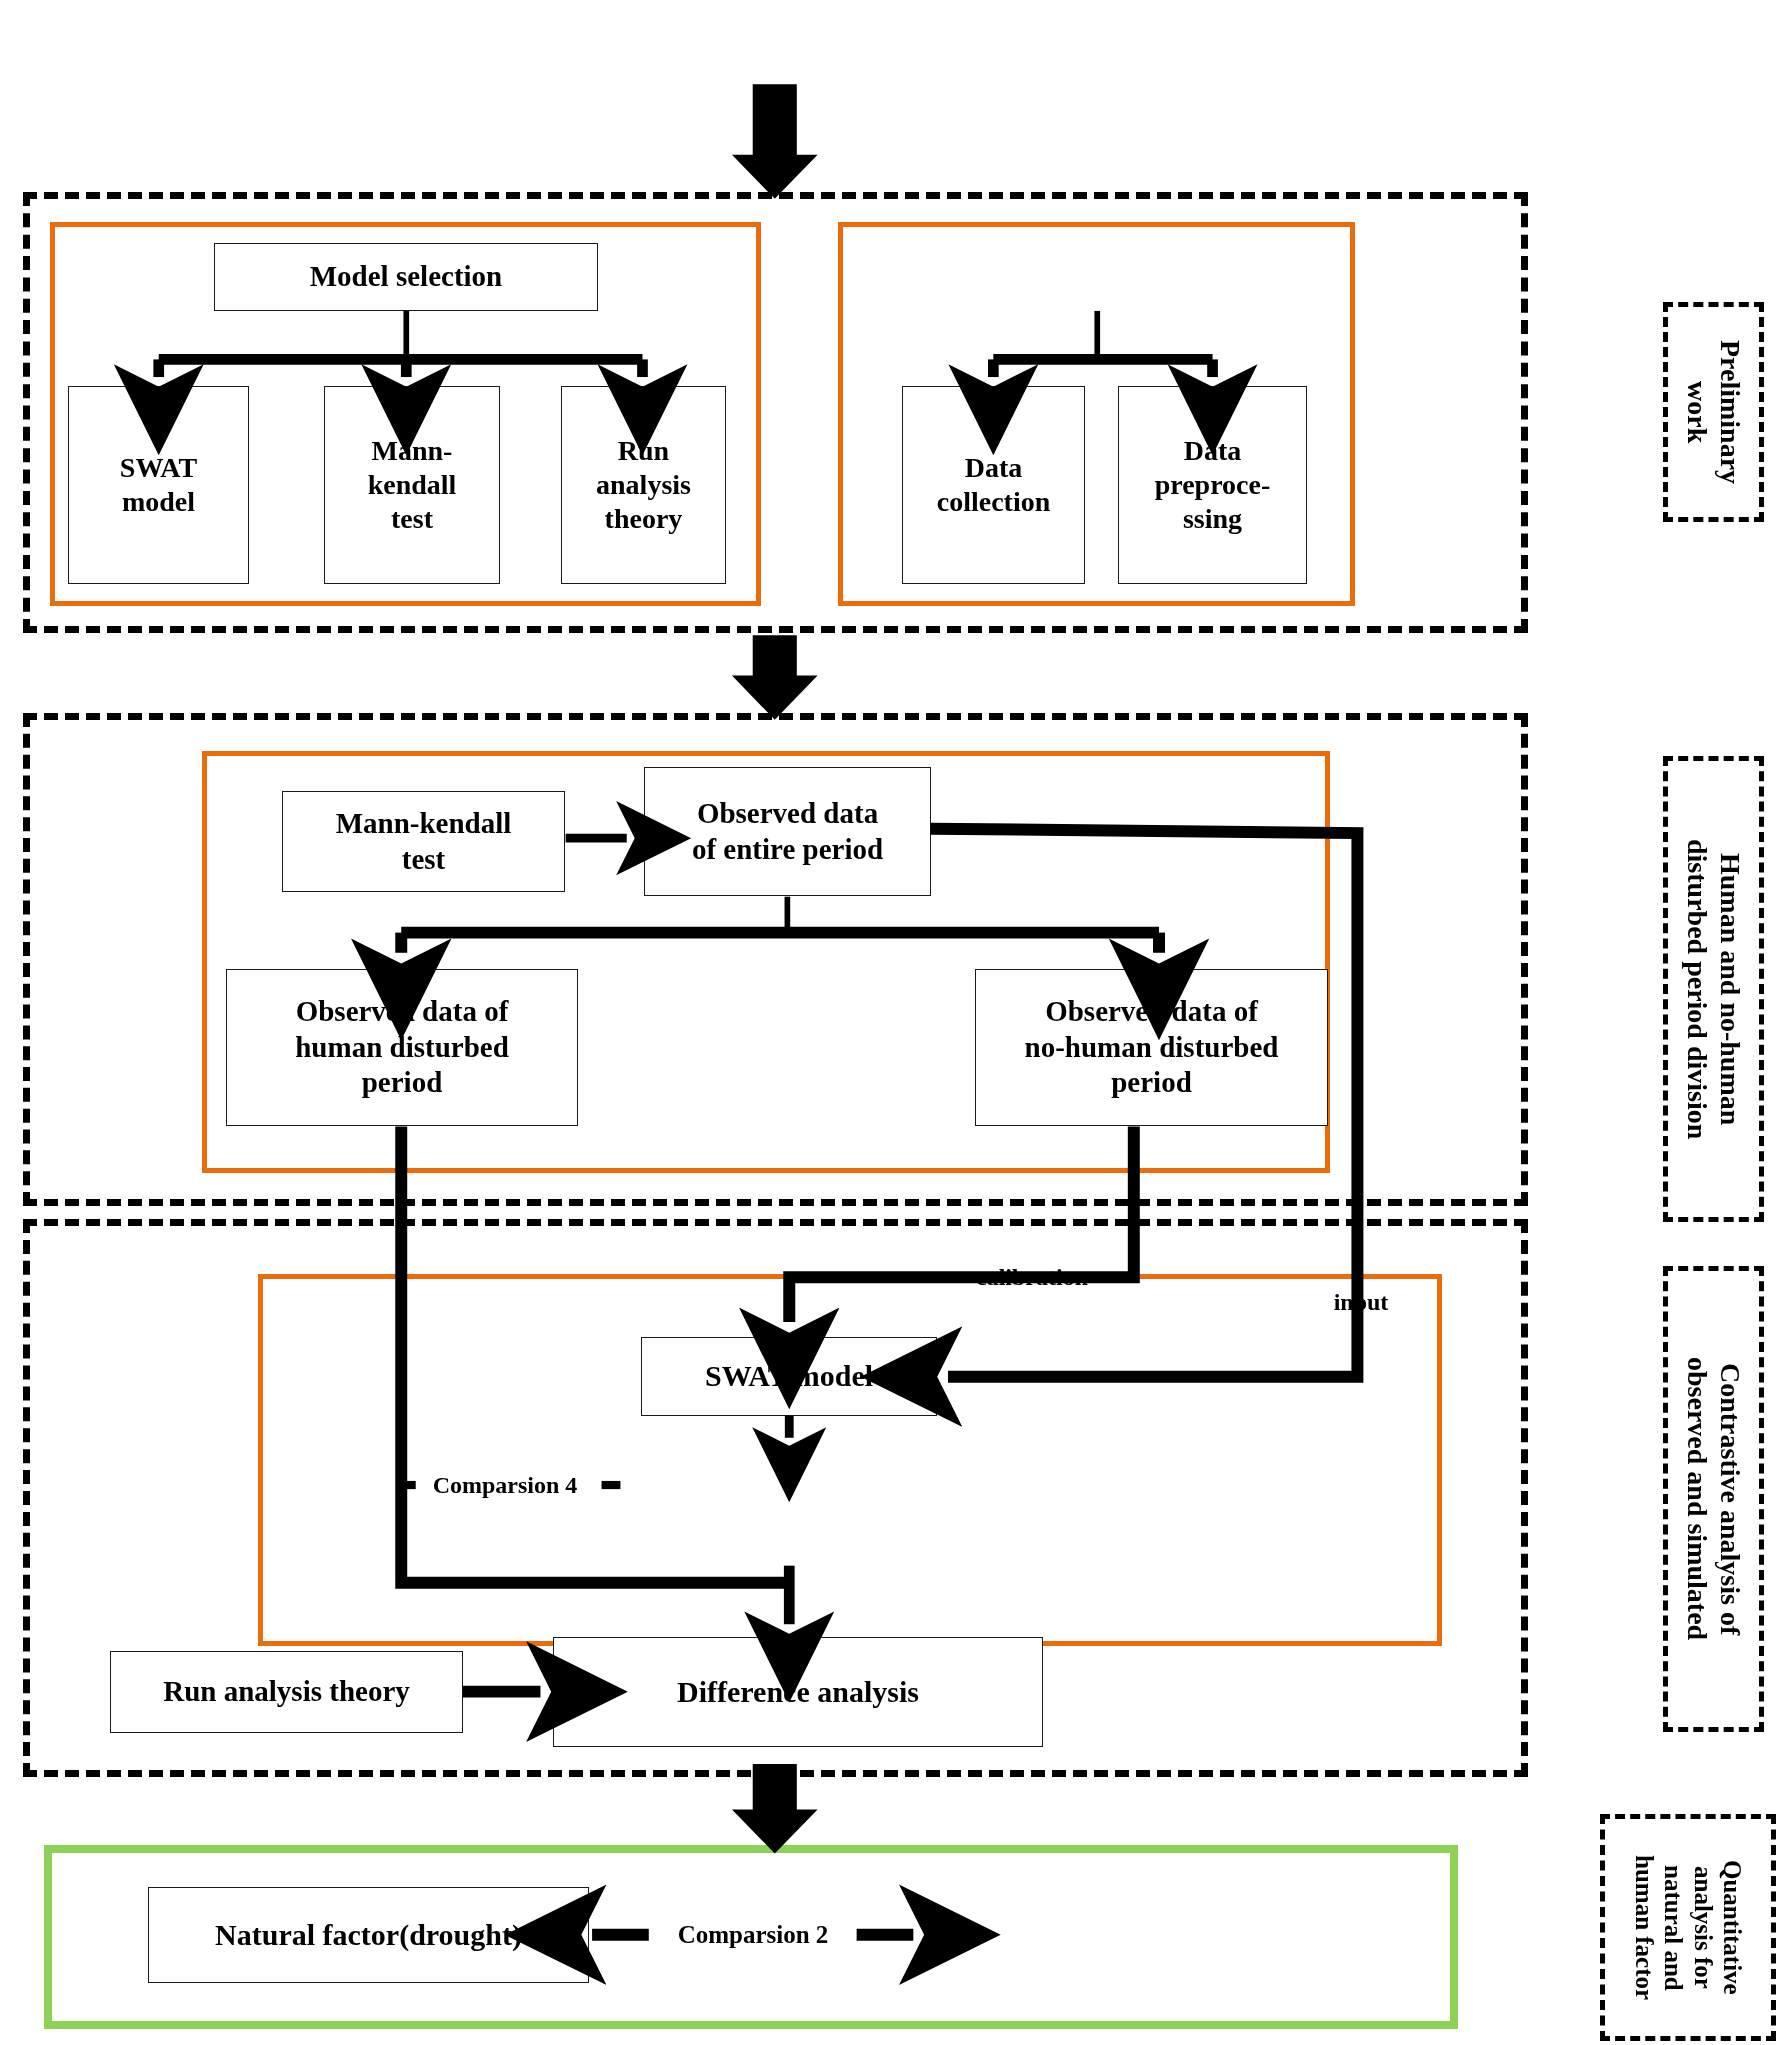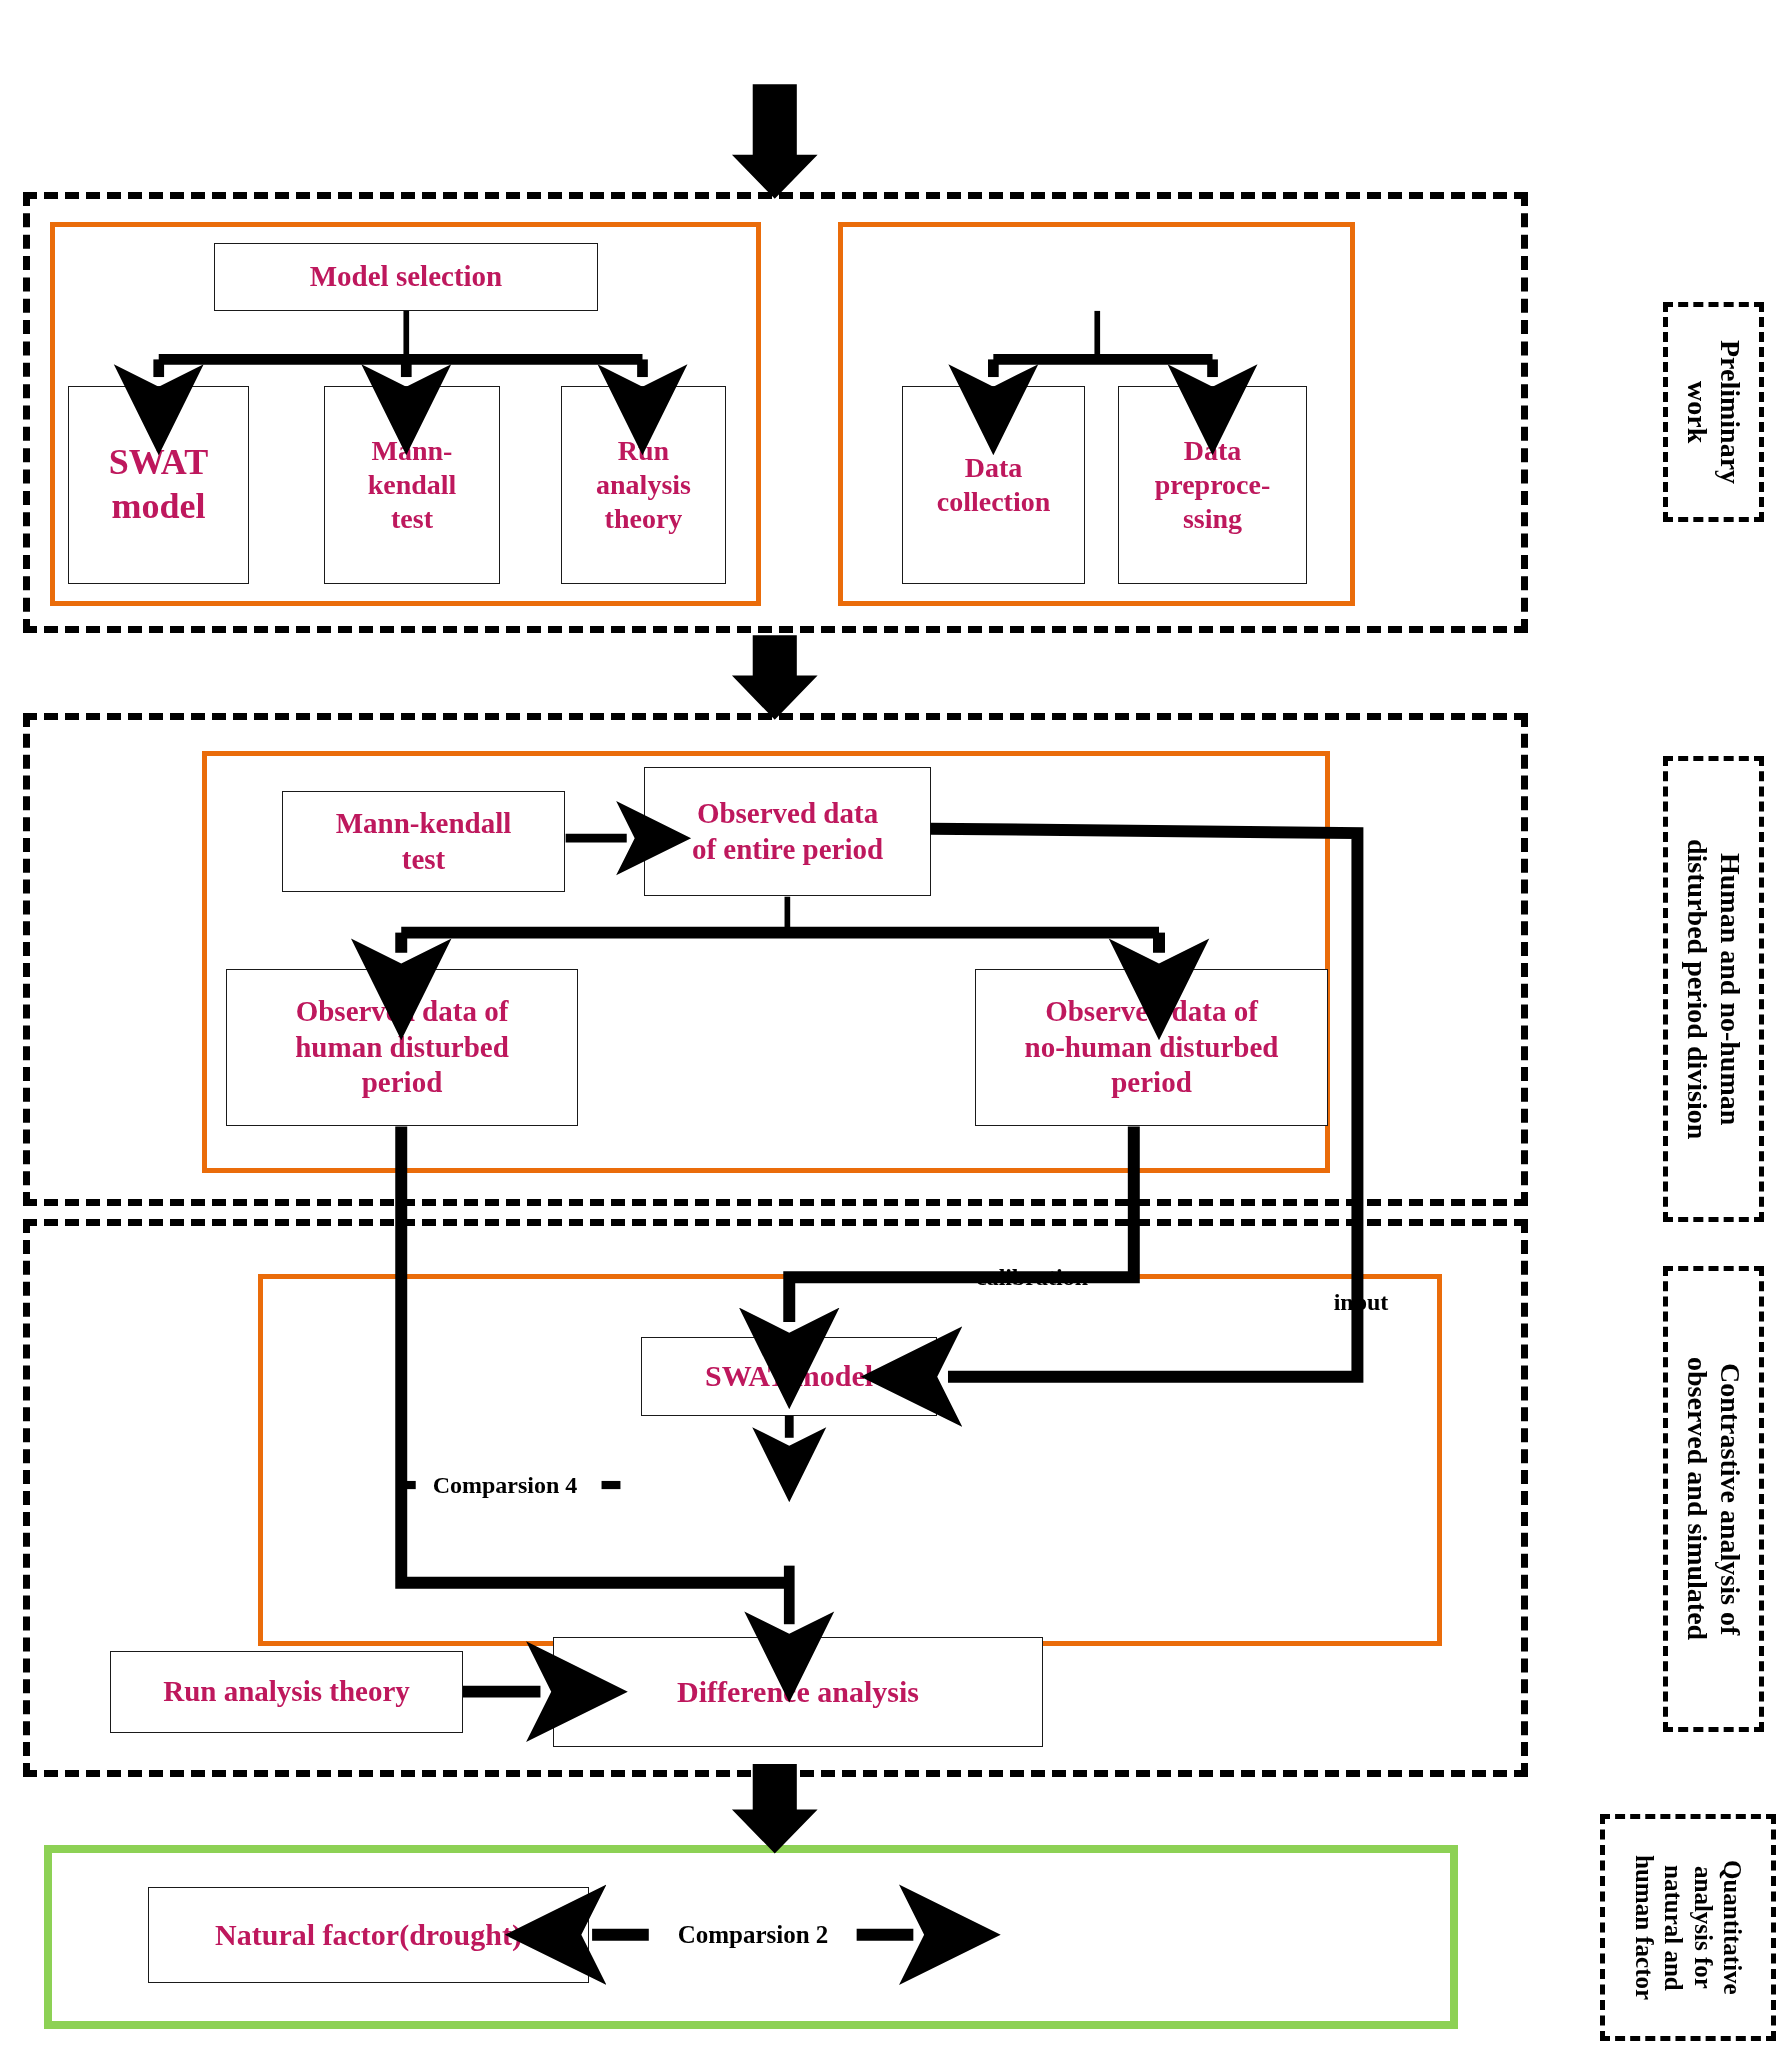--- a/index.html
+++ b/index.html
@@ -9,21 +9,21 @@
   .abs{position:absolute;box-sizing:border-box;}
 
   
   .green-frame{border:8.8px solid var(--green);background:#fff;}
   .orange-frame{border:5.7px solid var(--orange);background:transparent;}
   .dashed-frame{border:7px dashed #000;background:transparent;}
   .dashed-label{border:5.7px dashed #000;background:transparent;}
 
   
   .node{border:1.6px solid #1a1a1a;background:#fff;display:flex;align-items:center;
-        justify-content:center;text-align:center;font-weight:bold;color:#be185d;
+        justify-content:center;text-align:center;font-weight:bold;color:#000000;
         line-height:1.22;padding:4px 5px;}
 
   .title-txt{font-size:33px;font-weight:bold;letter-spacing:0.1px;}
 
   
   .vlabel{display:flex;align-items:center;justify-content:center;}
   .vlabel span{writing-mode:vertical-rl;text-orientation:mixed;
                font-size:28px;font-weight:bold;line-height:1.18;text-align:center;
                white-space:pre-line;}
 
@@ -40,21 +40,21 @@
 <div id="root">
 
 
   <div class="abs dashed-frame" style="left:23px;top:192px;width:1505px;height:441px;"></div>
 
   <div class="abs orange-frame" style="left:50px;top:222px;width:711px;height:384px;"></div>
   <div class="abs orange-frame" style="left:838px;top:222px;width:517px;height:384px;"></div>
 
   <div class="abs node" style="left:214px;top:243px;width:384px;height:68px;font-size:29px;">Model selection</div>
 
-  <div class="abs node" style="left:68px;top:386px;width:181px;height:198px;font-size:36px;white-space:pre-line;">SWAT
+  <div class="abs node" style="left:68px;top:386px;width:181px;height:198px;font-size:28px;white-space:pre-line;">SWAT
 model</div>
   <div class="abs node" style="left:324px;top:386px;width:176px;height:198px;font-size:28px;white-space:pre-line;">Mann-
 kendall
 test</div>
   <div class="abs node" style="left:561px;top:386px;width:165px;height:198px;font-size:28px;white-space:pre-line;">Run
 analysis
 theory</div>
 
 
   <div class="abs node" style="left:902px;top:386px;width:183px;height:198px;font-size:28px;white-space:pre-line;">Data

